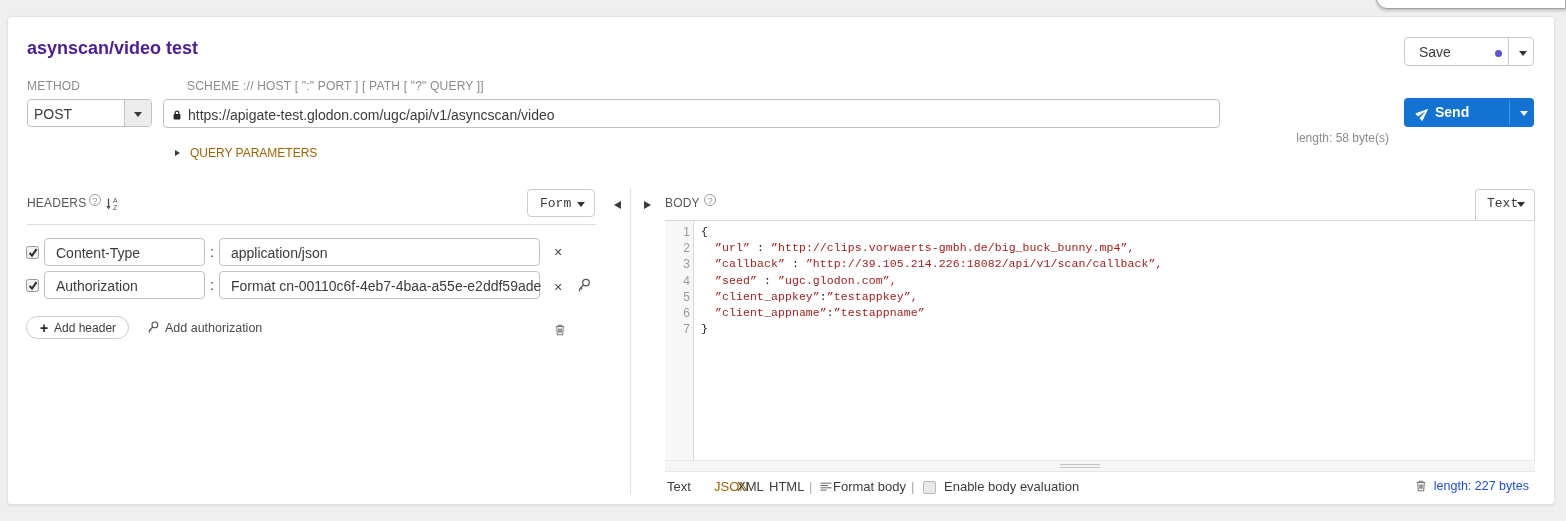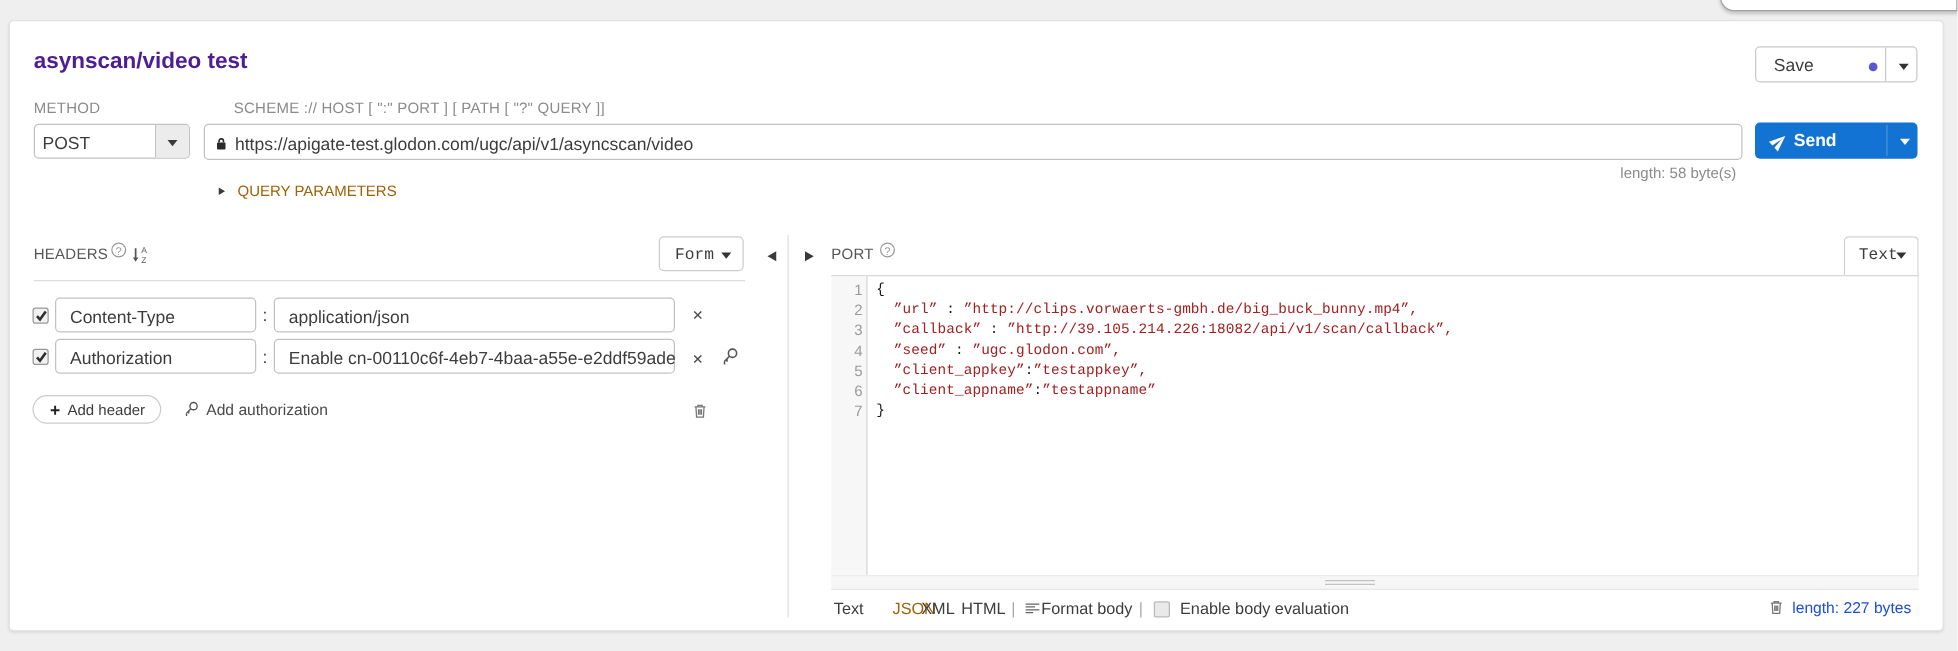--- a/index.html
+++ b/index.html
@@ -26,21 +26,21 @@
 #method { left:27px; top:99px; width:125px; height:28px; border:1px solid #c2c2c2;
   border-radius:4px; background:#fff; }
 #method .txt { position:absolute; left:6px; top:6px; font-size:14px; color:#3c3c3c; }
 #method .arrowbox { position:absolute; right:0; top:0; bottom:0; width:27px;
   background:#ececec; border-left:1px solid #c2c2c2; border-radius:0 3px 3px 0; }
 .tri-down { width:0; height:0; border-left:4px solid transparent; border-right:4px solid transparent;
   border-top:5px solid #3a3a3a; }
 #method .tri-down { position:absolute; left:9px; top:12px; }
 
 
-#url { left:163px; top:99px; width:1231px; height:29px; border:1px solid #c2c2c2;
+#url { left:163px; top:99px; width:1057px; height:29px; border:1px solid #c2c2c2;
   border-radius:4px; background:#fff; }
 #url .txt { position:absolute; left:24px; top:7px; font-size:14px; color:#3c3c3c; }
 
 #len1 { right:177px; top:131px; font-size:12px; color:#8b8b8b; }
 
 #qp { left:175px; top:146px; font-size:12px; color:#a16207; }
 .tri-right { width:0; height:0; border-top:4.5px solid transparent; border-bottom:4.5px solid transparent;
   border-left:7px solid #3a3a3a; display:inline-block; }
 
 
@@ -177,21 +177,21 @@
   <text x="8" y="14.2" font-size="6.8" fill="#555" font-family="Liberation Sans">Z</text>
 </svg></div>
 <div id="form-btn" class="abs dropbtn">
     <div class="txt">Form</div>
     <div class="tri-down"></div>
   </div>
 <div id="collapse-l" class="abs tri-left"></div>
 <div id="collapse-r" class="abs tri-right"></div>
 <div id="headers-rule" class="abs"></div>
 
-<div id="body-title" class="abs panel-title">PORT</div>
+<div id="body-title" class="abs panel-title">BODY</div>
 <div id="help2" class="abs helpq">?</div>
 <div id="text-btn" class="abs dropbtn">
     <div class="txt">Text</div>
     <div class="tri-down"></div>
   </div>
 
 <div class="abs cbx" style="left:26px;top:246px">
     <svg width="12" height="12" viewBox="0 0 12 12">
       <path d="M2.6 5.9 L5 8.6 L9.6 2.2" stroke="#2e2e2e" stroke-width="2.1" fill="none"></path>
     </svg>
@@ -208,21 +208,21 @@
 <div class="abs cbx" style="left:26px;top:279px">
     <svg width="12" height="12" viewBox="0 0 12 12">
       <path d="M2.6 5.9 L5 8.6 L9.6 2.2" stroke="#2e2e2e" stroke-width="2.1" fill="none"></path>
     </svg>
   </div>
 <div class="abs inp hrow-key" style="left:44px;top:271px">
     <span>Authorization</span>
   </div>
 <div class="colon abs" style="left:210px;top:277px">:</div>
 <div class="abs inp hrow-val" style="left:219px;top:271px">
-    <span>Enable cn-00110c6f-4eb7-4baa-a55e-e2ddf59ade</span>
+    <span>Format cn-00110c6f-4eb7-4baa-a55e-e2ddf59ade</span>
   </div>
 <div class="abs xmark" style="left:553.5px;top:280.5px">✕</div>
 <div class="abs" style="left:577px;top:276px"><svg width="15" height="17" viewBox="0 0 15 17">
   <circle cx="9" cy="6.6" r="3.3" fill="none" stroke="#555" stroke-width="1.25"></circle>
   <path d="M6.6 9 L2.6 13 M2.6 13 L2.6 15.6 M4.6 11 L4.6 13.4" stroke="#555" stroke-width="1.25" fill="none"></path>
 </svg></div>
 
 <div id="add-header" class="abs">
     <div class="plus">+</div>
     <span>Add header</span>

